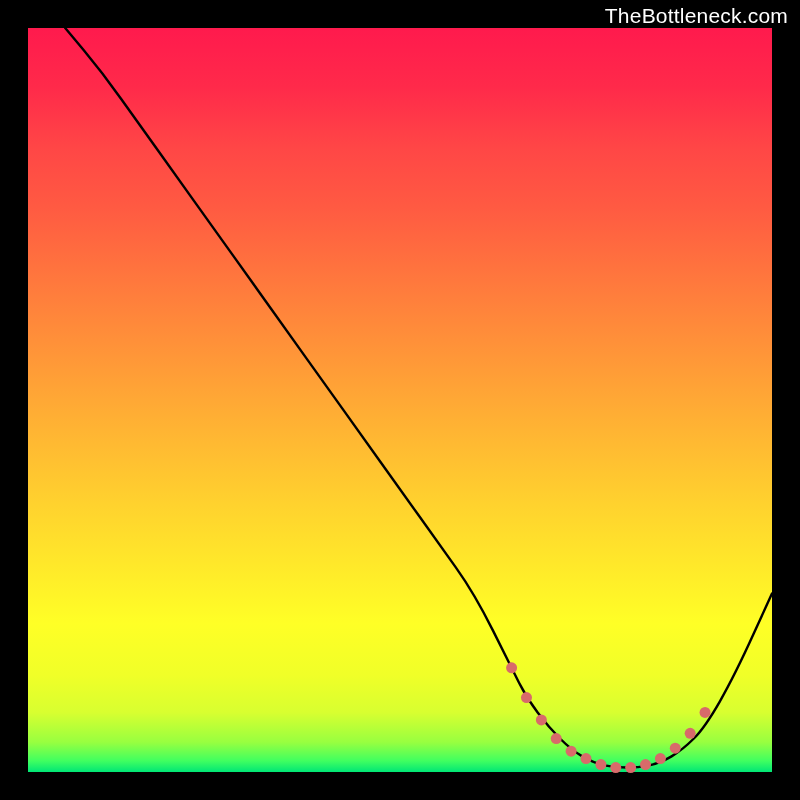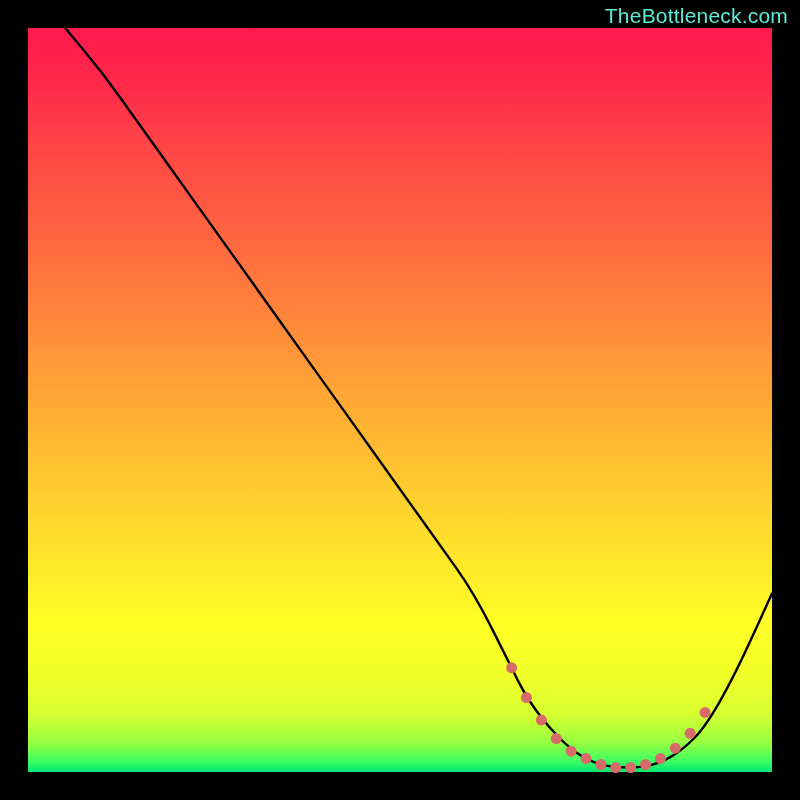--- a/index.html
+++ b/index.html
@@ -14,21 +14,21 @@
   .frame {
     position: relative;
     width: 800px;
     height: 800px;
     background: #000;
   }
   .watermark {
     position: absolute;
     top: 4px;
     right: 12px;
-    color: #5eead4;
+    color: #ffffff;
     font-size: 21px;
     font-weight: 500;
     letter-spacing: 0.2px;
     z-index: 10;
   }
   .plot-area {
     position: absolute;
     left: 28px;
     top: 28px;
     width: 744px;

